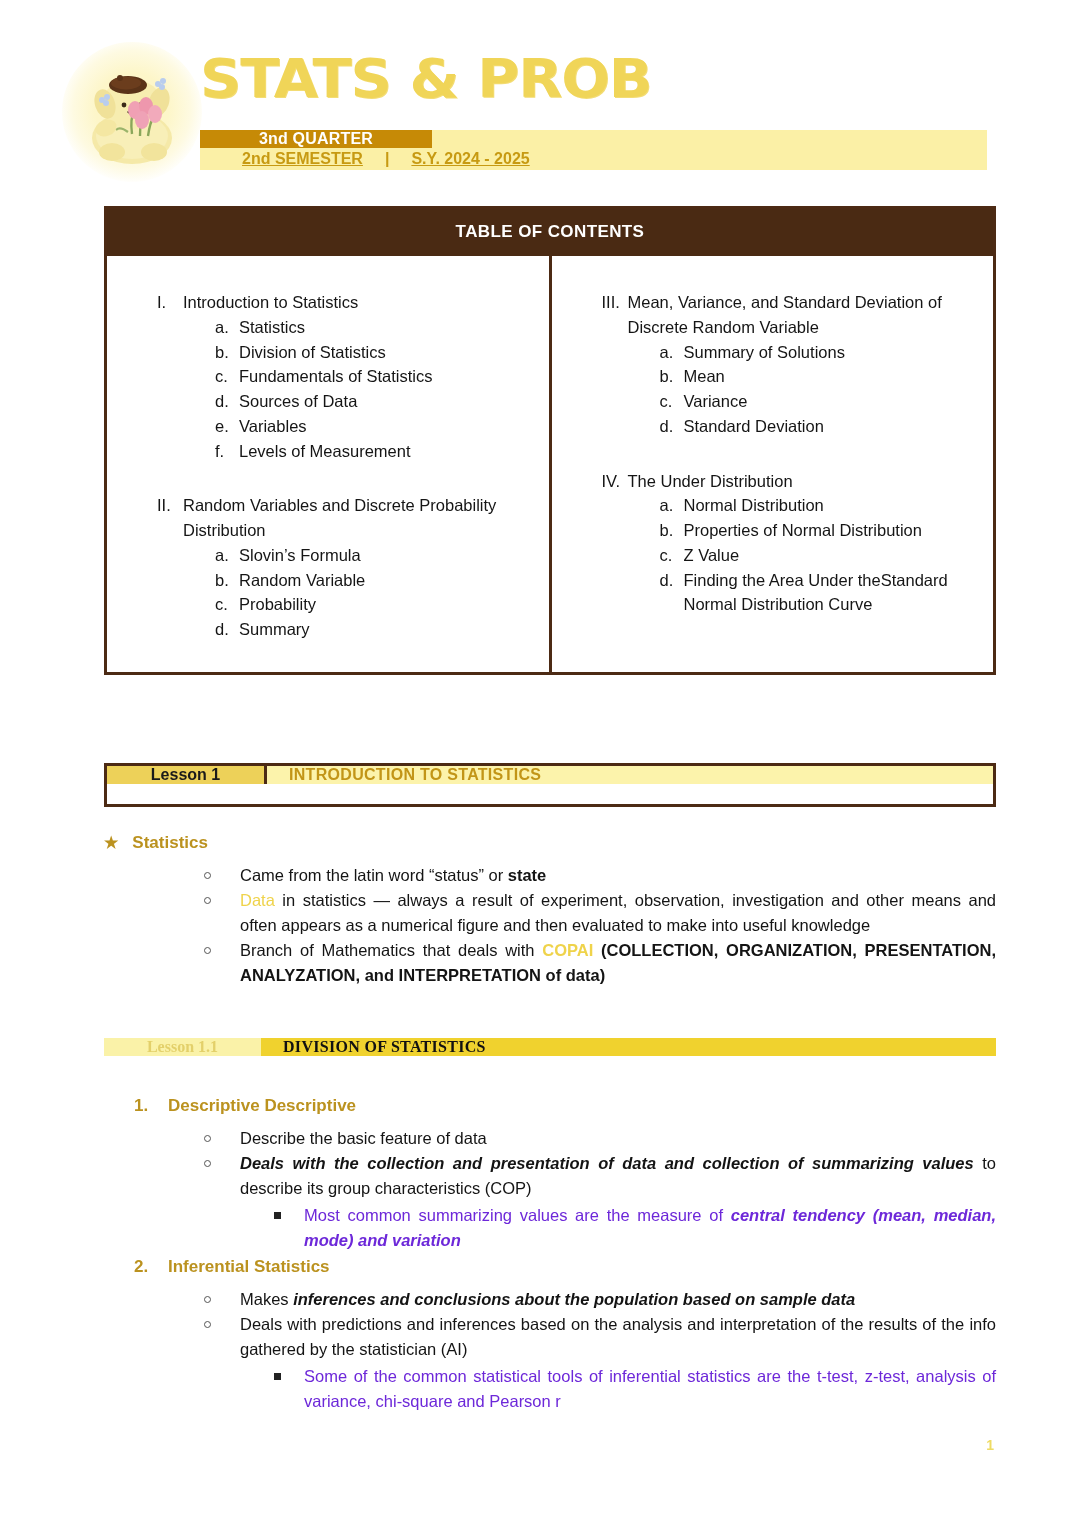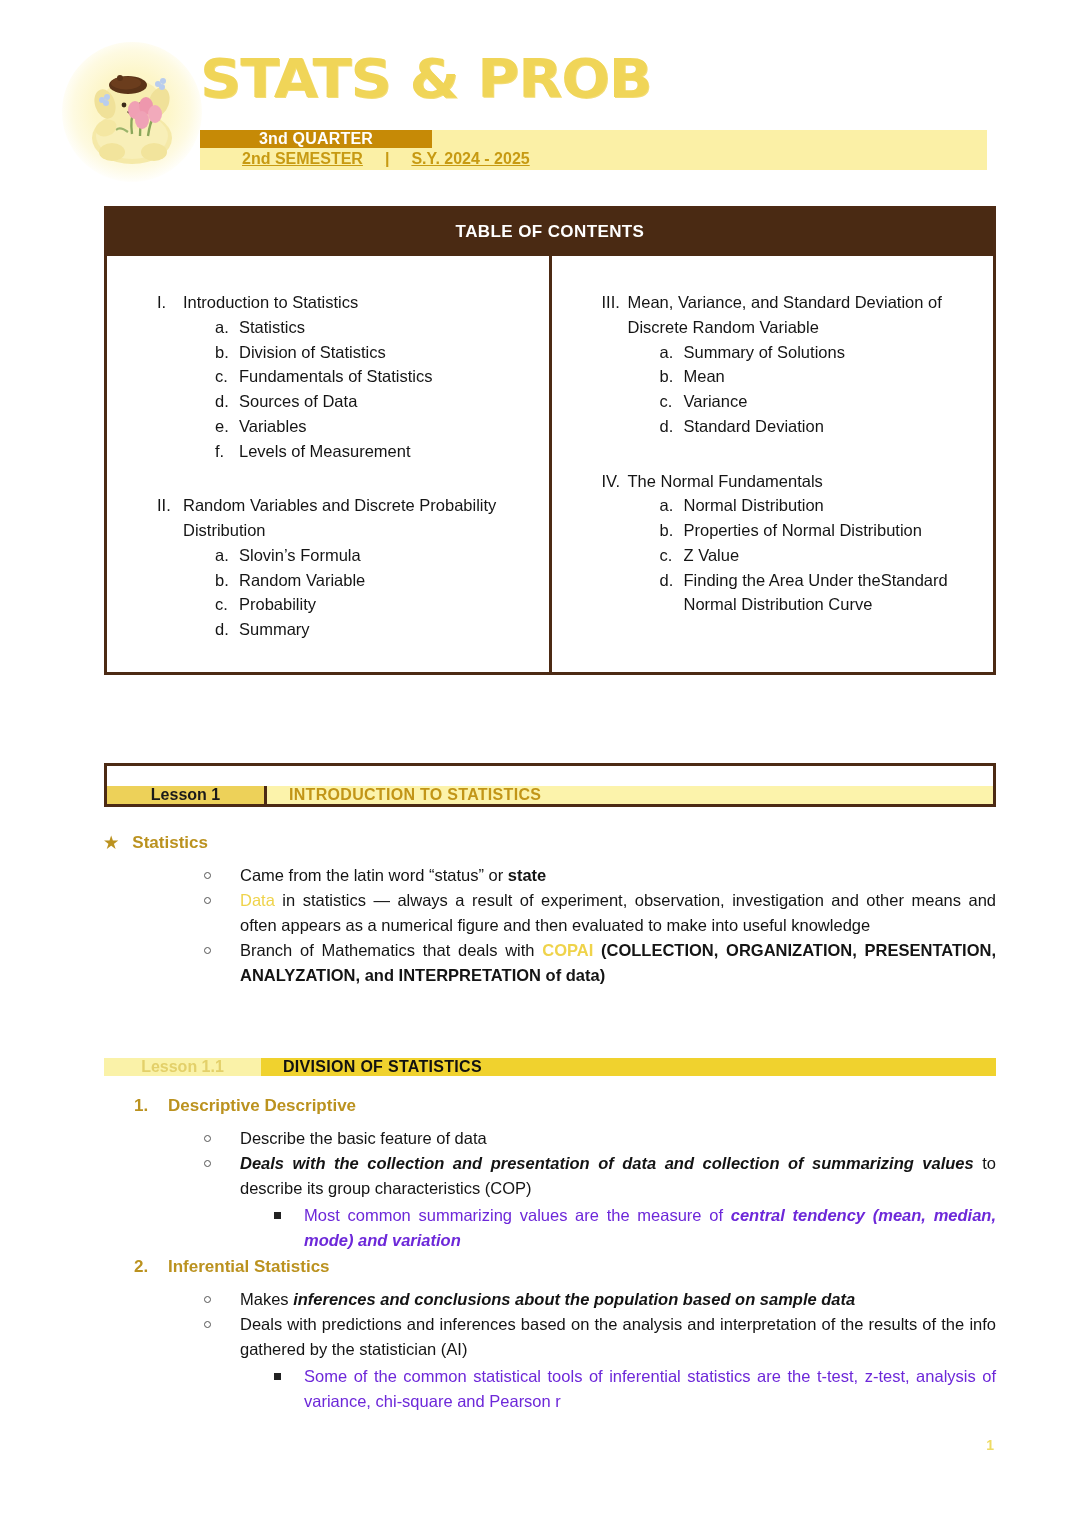--- a/index.html
+++ b/index.html
@@ -150,21 +150,21 @@
   }
   .toc-sub-text { flex: 1; }
 
   
   .lesson-banner {
     position: absolute;
     left: 104px;
     width: 892px;
     box-sizing: border-box;
     display: flex;
-    align-items: flex-end;
+    align-items: flex-start;
   }
   .lesson-banner.framed {
     border: 3px solid #4c2a14;
     height: 44px;
   }
   .lesson-banner.plain { height: 38px; }
 
   .lb-chip {
     width: 157px;
     flex: none;
@@ -424,21 +424,21 @@
         </div>
         <div class="toc-sub">
           <span class="toc-sub-letter">d.</span>
           <span class="toc-sub-text">Standard Deviation</span>
         </div>
       </div>
 
       <div class="toc-group">
         <div class="toc-roman-row">
           <span class="toc-roman">IV.</span>
-          <span class="toc-roman-text">The Normal Fundamentals</span>
+          <span class="toc-roman-text">The Under Distribution</span>
         </div>
         <div class="toc-sub">
           <span class="toc-sub-letter">a.</span>
           <span class="toc-sub-text">Normal Distribution</span>
         </div>
         <div class="toc-sub">
           <span class="toc-sub-letter">b.</span>
           <span class="toc-sub-text">Properties of Normal Distribution</span>
         </div>
         <div class="toc-sub">
@@ -471,21 +471,21 @@
     </li>
     <li>
       <span class="hl-yellow">Data</span><span> in statistics — always a result of experiment, observation, investigation and other means and often appears as a numerical figure and then evaluated to make into useful knowledge</span>
     </li>
     <li>
       <span>Branch of Mathematics that deals with </span><span class="hl-yellow b">COPAI</span><span class="b"> (COLLECTION, ORGANIZATION, PRESENTATION, ANALYZATION, and INTERPRETATION of data)</span>
     </li>
   </ul>
 </div>
 
-<div class="lesson-banner plain" style="top:1038px;">
+<div class="lesson-banner plain" style="top:1038px;font-family:Liberation Serif, serif;">
   <div class="lb-chip pale">Lesson 1.1</div>
   <div class="lb-title strong">DIVISION OF STATISTICS</div>
 </div>
 
 <div class="section" style="top:1096px;">
   <div class="num-head">
     <span class="n">1.</span>
     <span>Descriptive Descriptive</span>
   </div>
   <ul class="lvl1">

